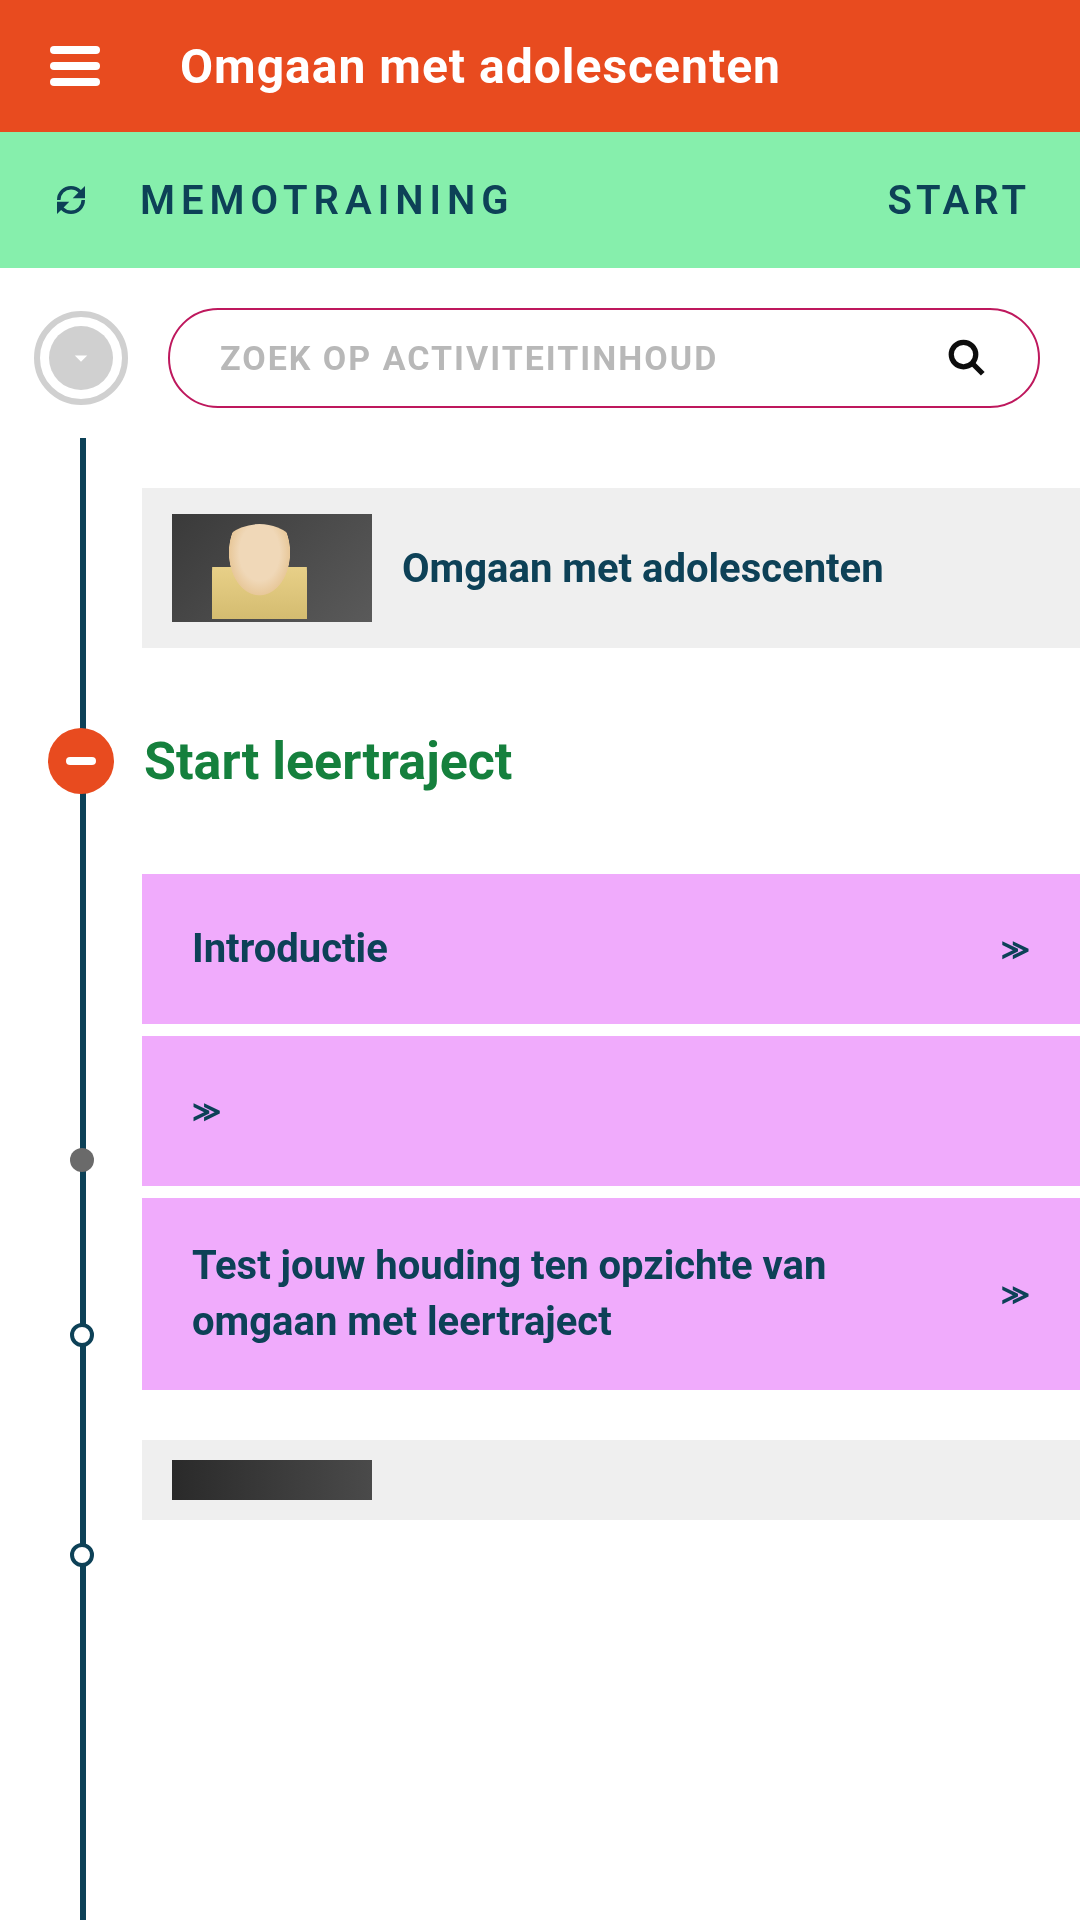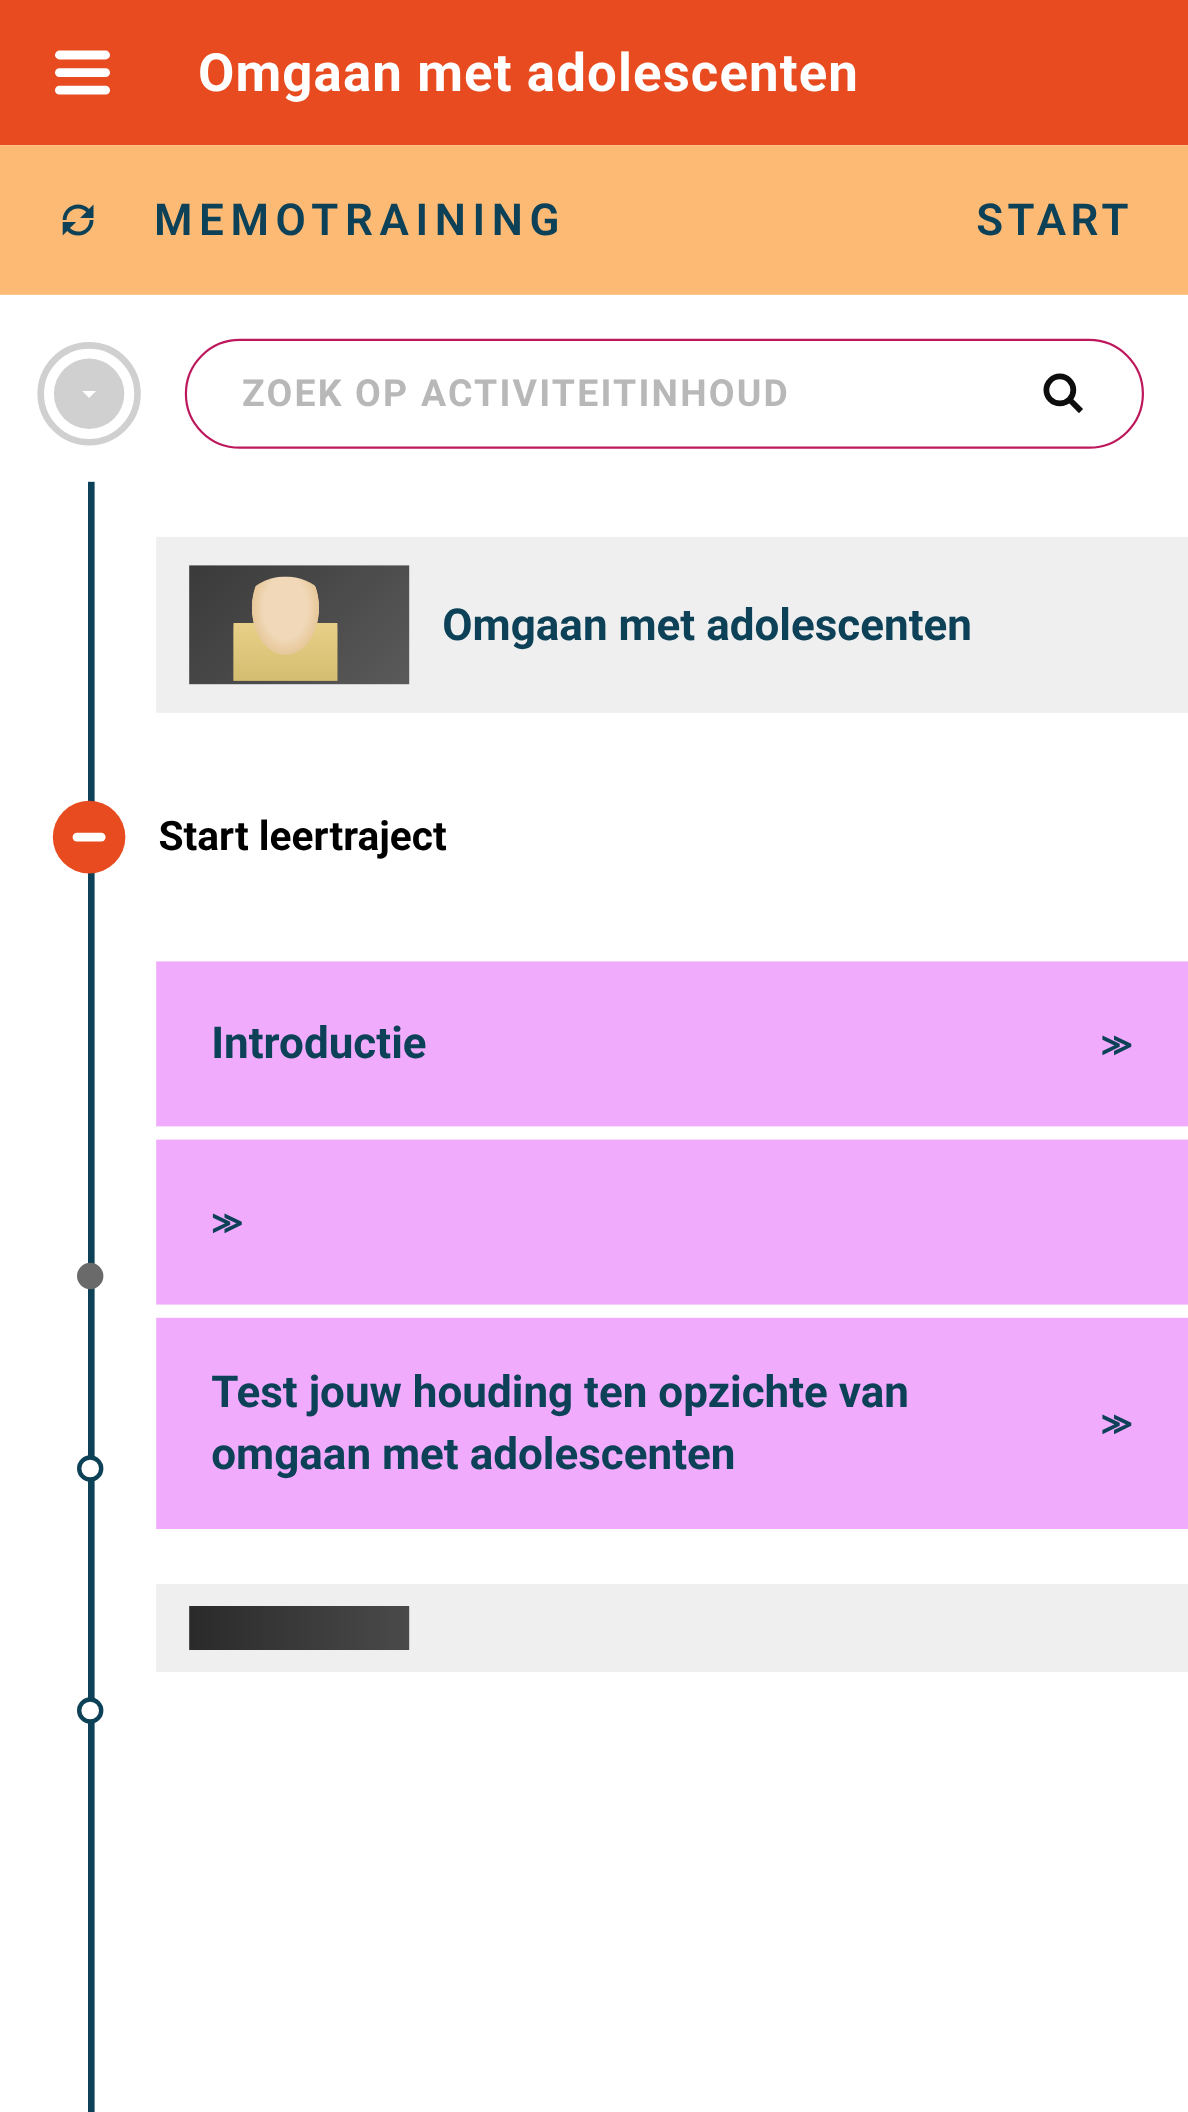--- a/index.html
+++ b/index.html
@@ -27,21 +27,21 @@
     border-radius: 4px;
   }
   .header-title {
     color: #fff;
     font-size: 48px;
     font-weight: 700;
     letter-spacing: 1px;
   }
   
   .subheader {
-    background: #fdba74;
+    background: #86efac;
     height: 136px;
     display: flex;
     align-items: center;
     justify-content: space-between;
     padding: 0 50px;
   }
   .subheader-left {
     display: flex;
     align-items: center;
     gap: 48px;
@@ -181,22 +181,22 @@
     justify-content: center;
   }
   .minus-circle::after {
     content: "";
     width: 30px;
     height: 8px;
     background: #fff;
     border-radius: 4px;
   }
   .section-title {
-    color: #000000;
-    font-size: 37px;
+    color: #15803d;
+    font-size: 52px;
     font-weight: 700;
   }
   
   .activity-item {
     margin-left: 142px;
     background: #f0abfc;
     min-height: 150px;
     display: flex;
     align-items: center;
     justify-content: space-between;
@@ -305,21 +305,21 @@
       <div class="chevron-dbl">≫</div>
     </div>
 
     <div class="timeline-dot dot-empty" style="top:1055px"></div>
     <div class="activity-item">
       <div class="chevron-dbl">≫</div>
     </div>
 
     <div class="timeline-dot dot-empty" style="top:1275px"></div>
     <div class="activity-item">
-      <div class="activity-title">Test jouw houding ten opzichte van omgaan met adolescenten</div>
+      <div class="activity-title">Test jouw houding ten opzichte van omgaan met leertraject</div>
       <div class="chevron-dbl">≫</div>
     </div>
   </div>
 
   <div class="next-card">
     <div class="next-img"></div>
   </div>
 </div>
 
 </body></html>

